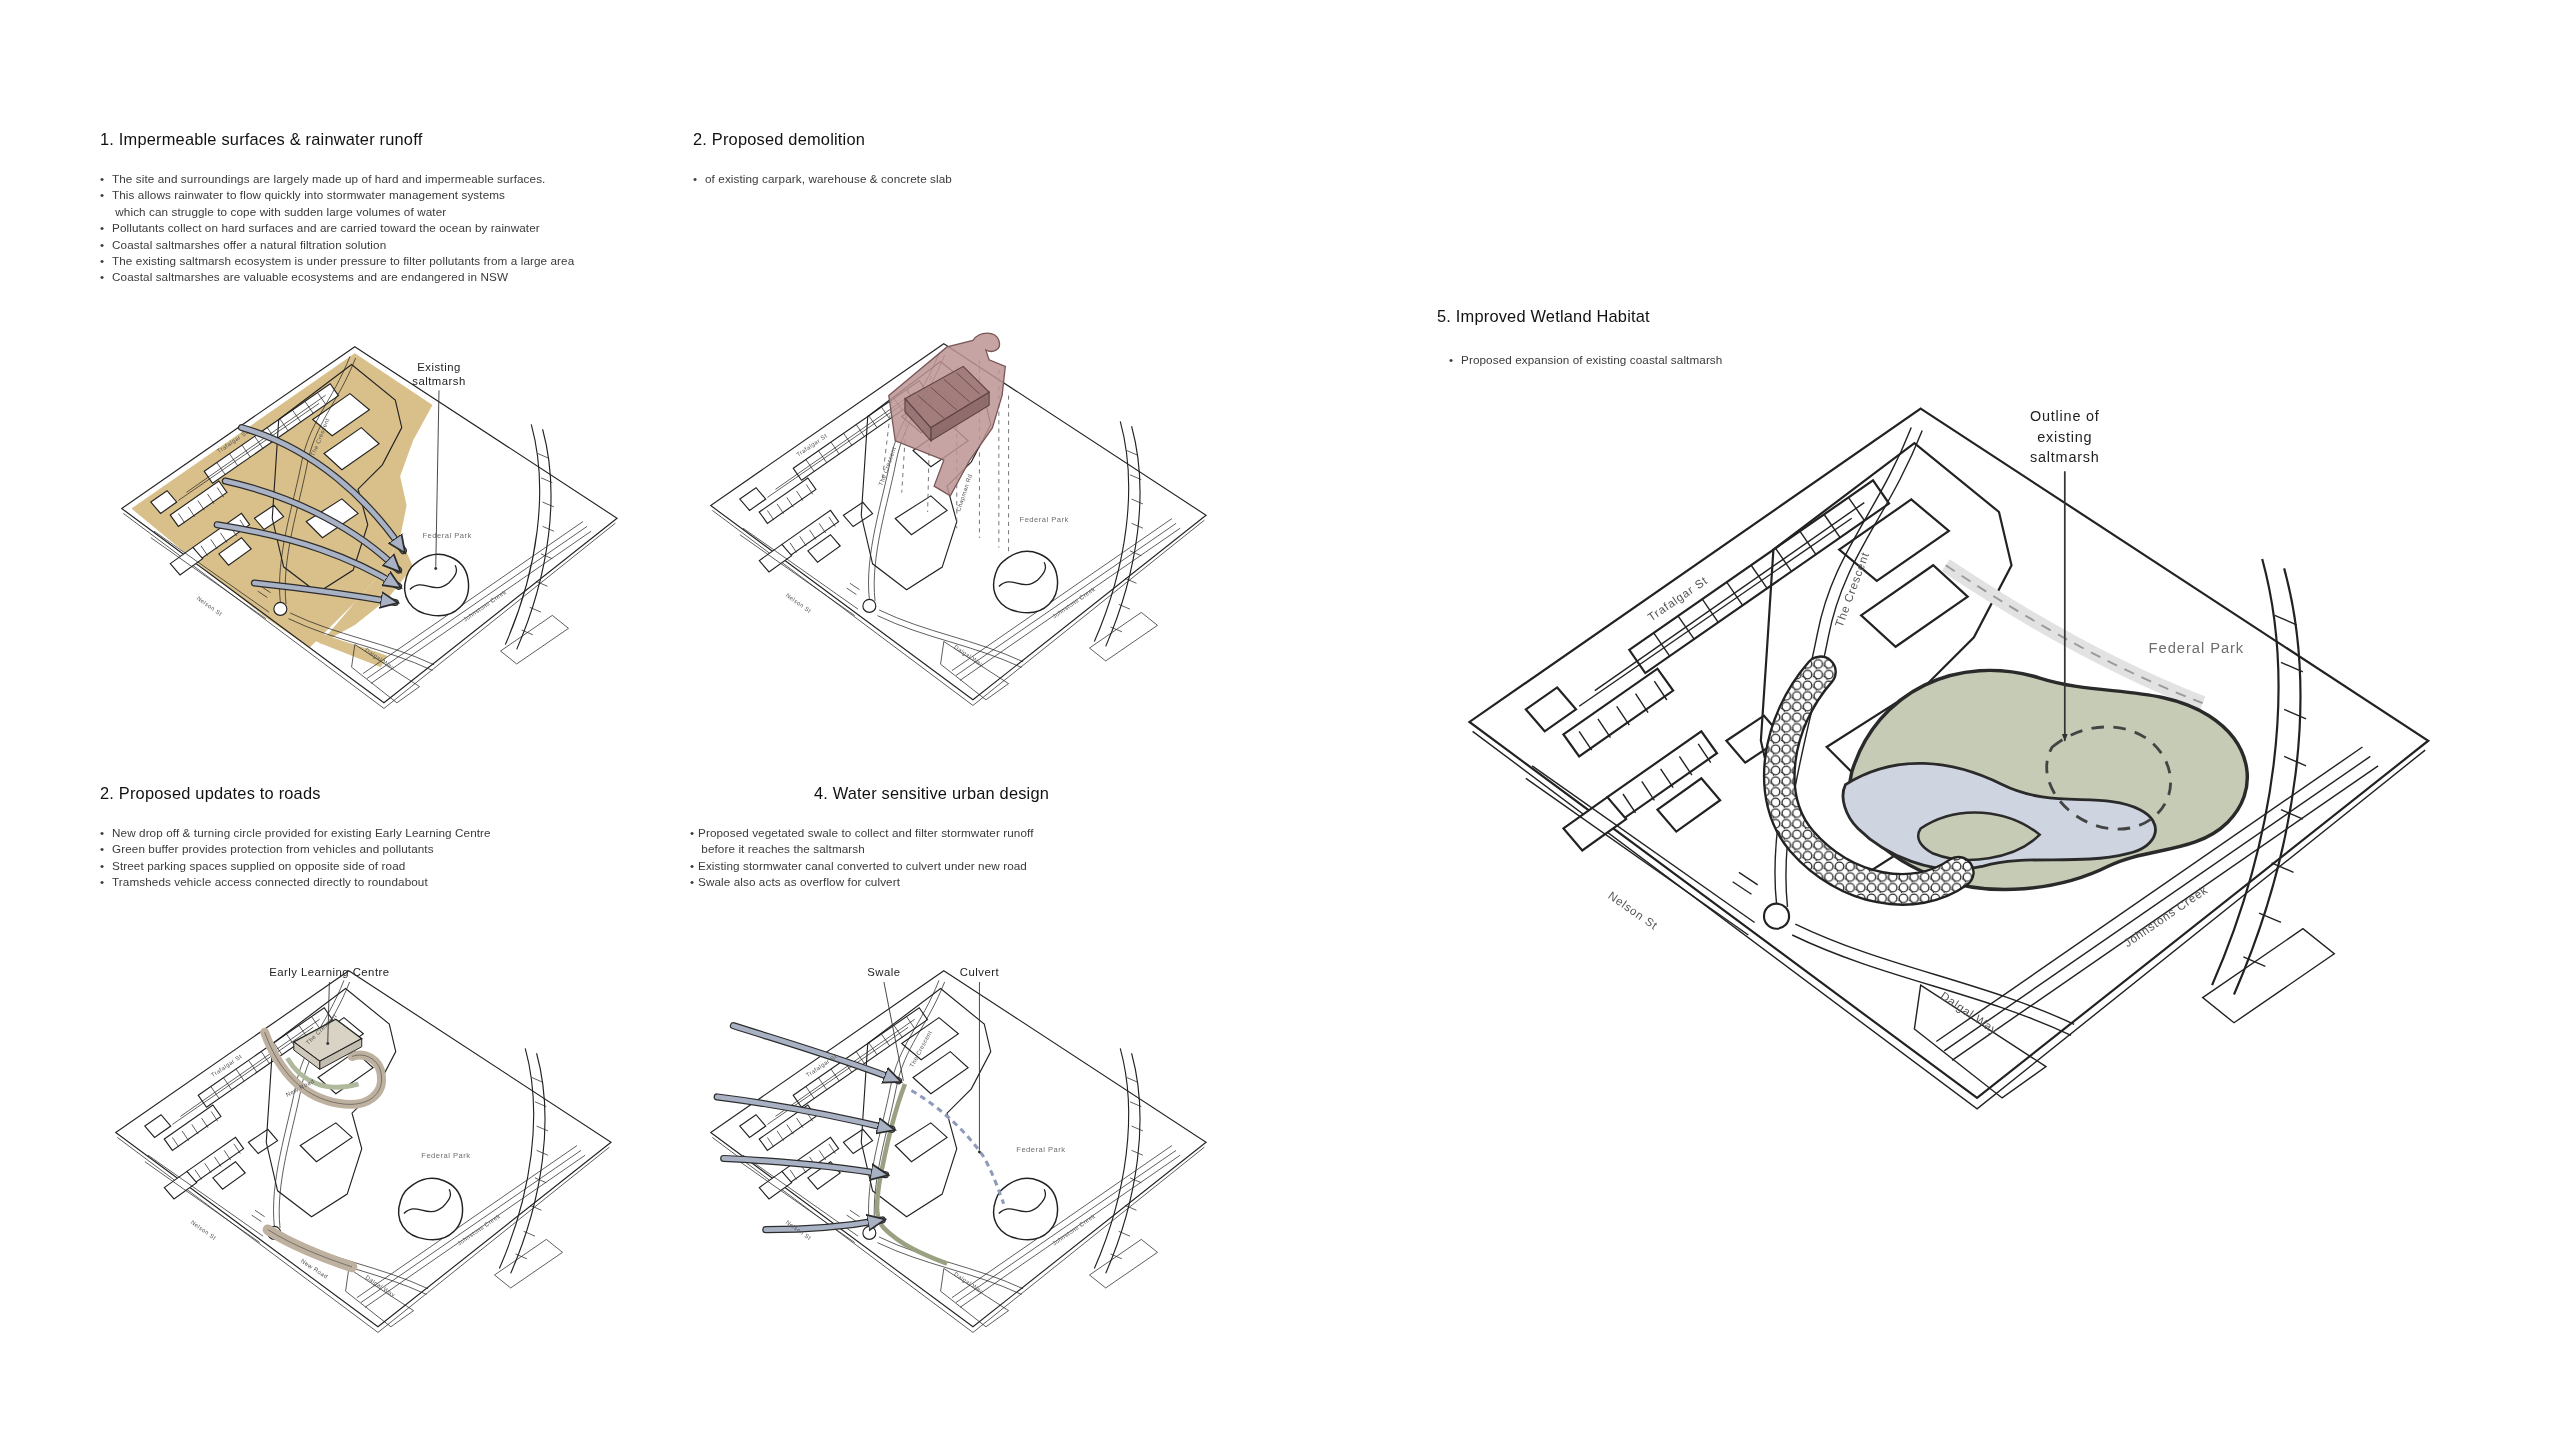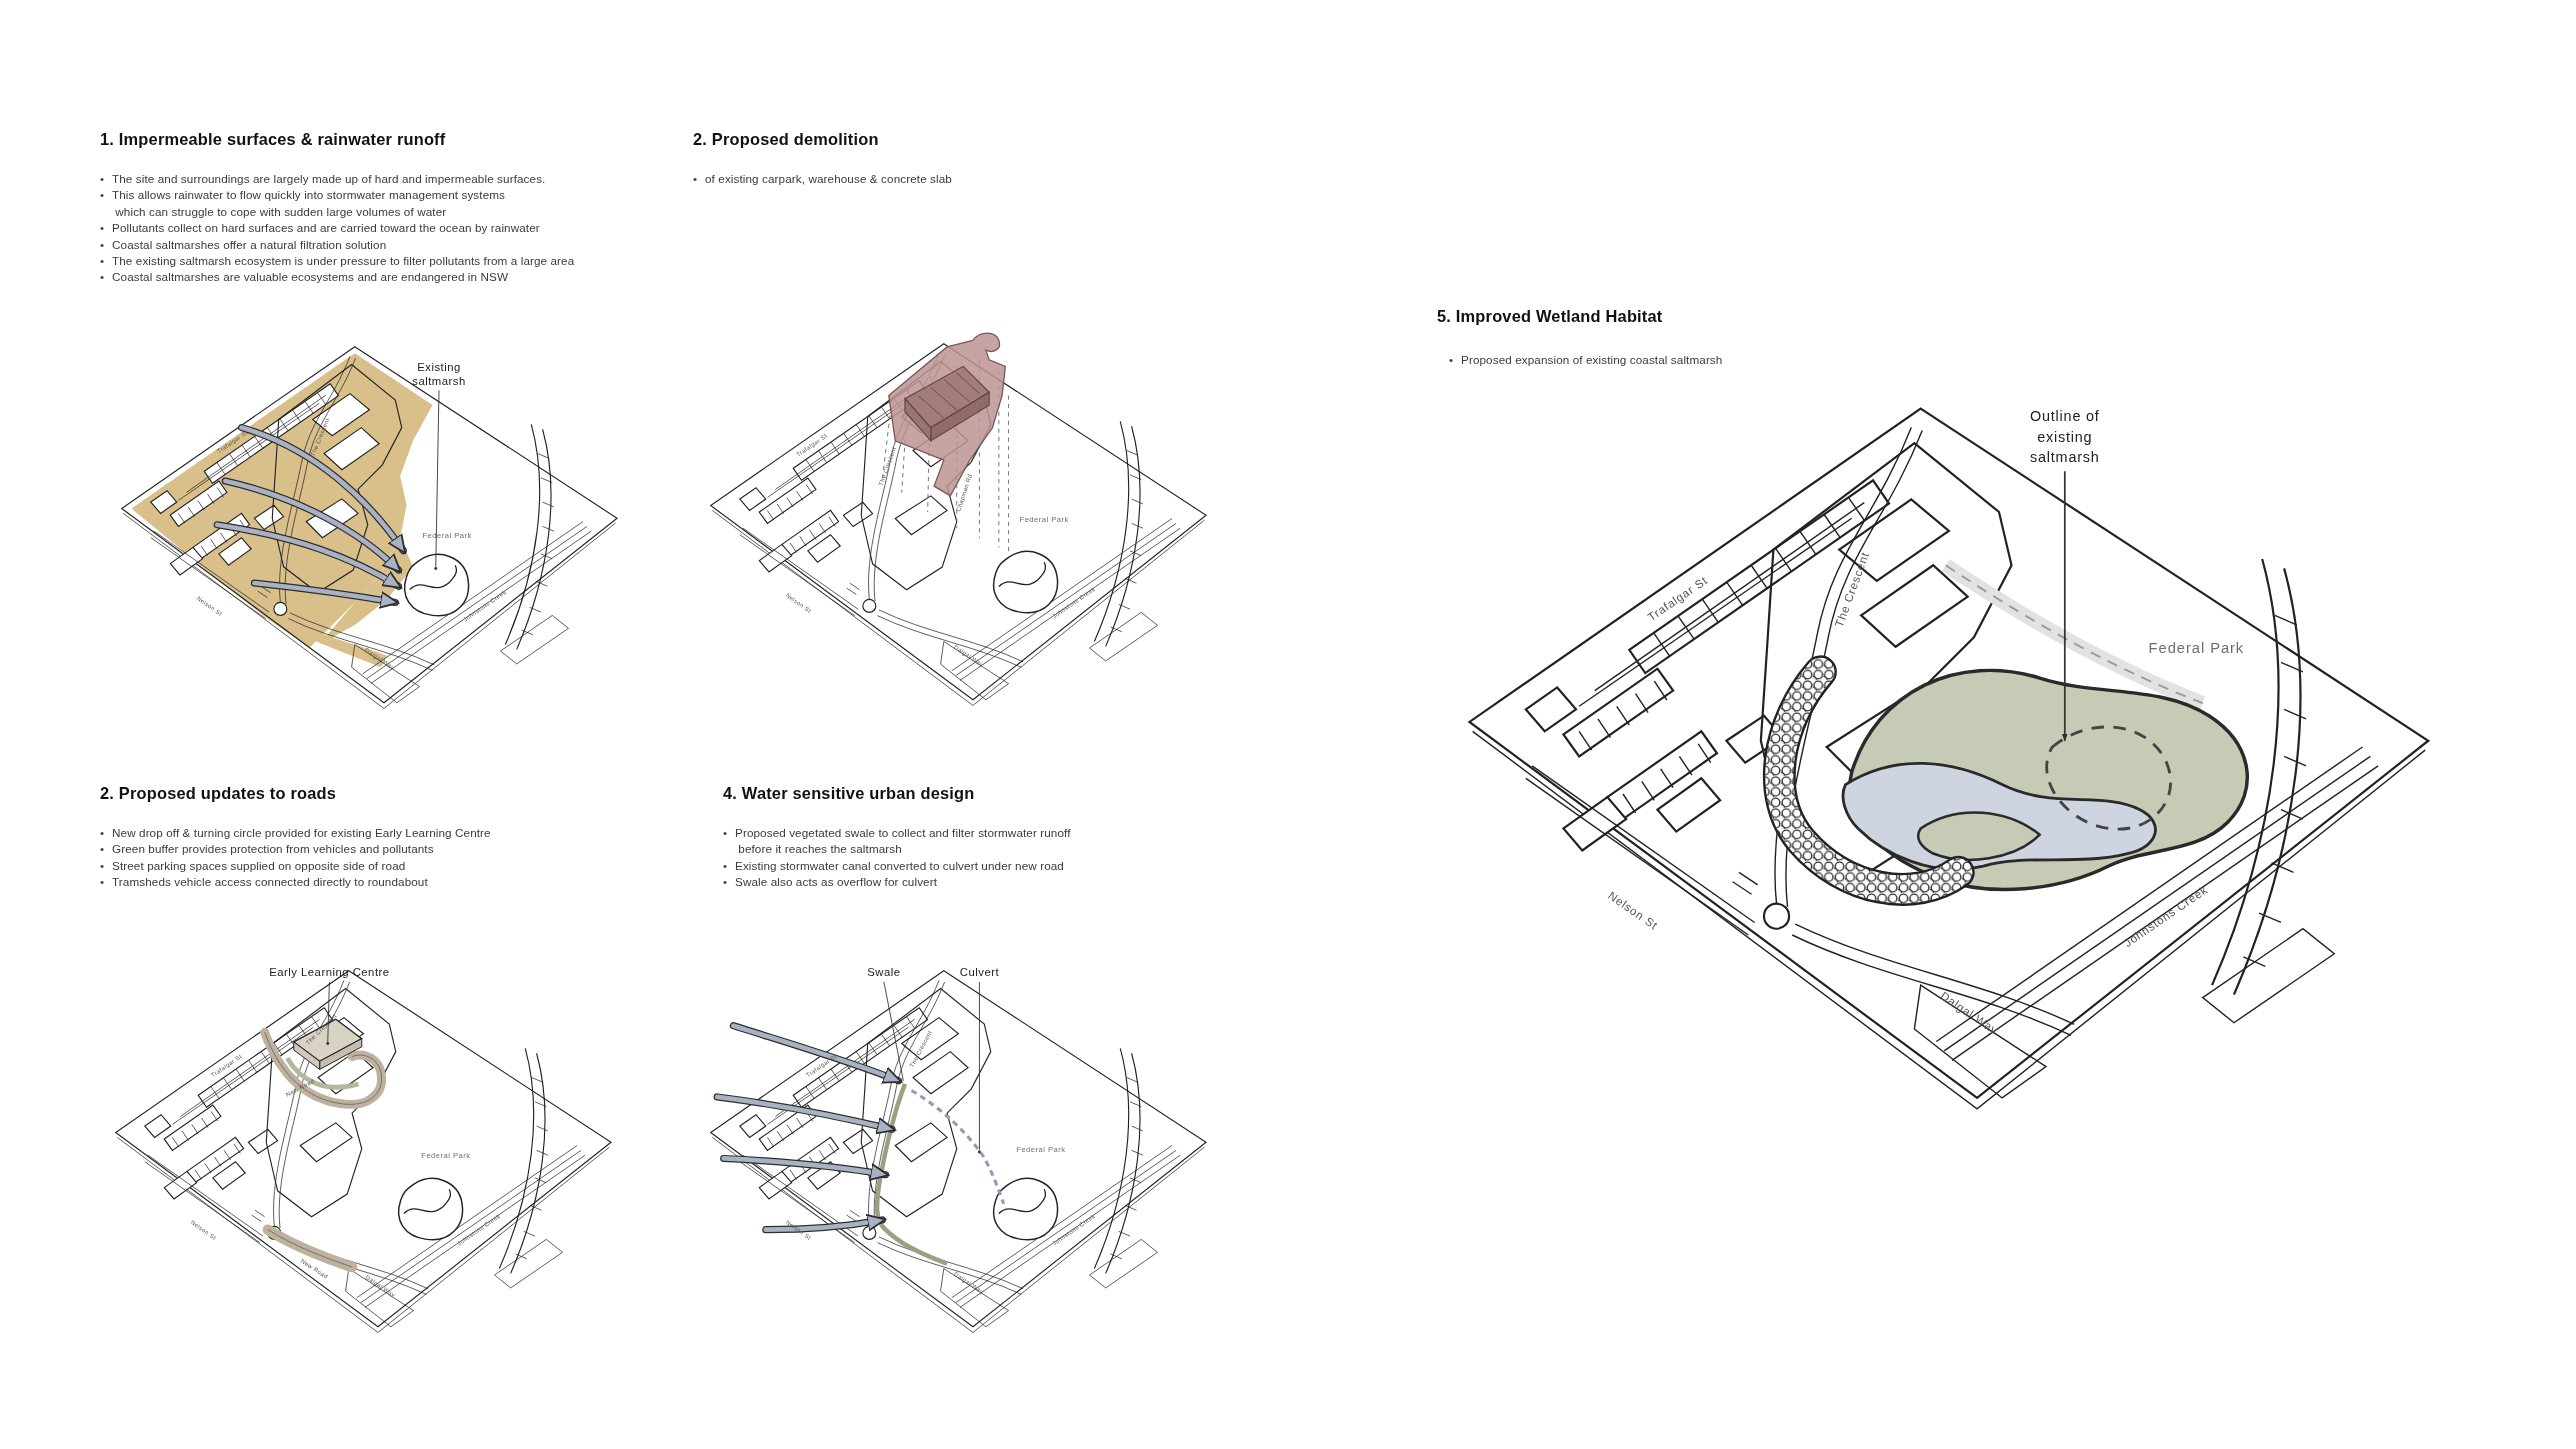--- a/index.html
+++ b/index.html
@@ -1,19 +1,19 @@
 <!DOCTYPE html>
 <html style="font-size:8.7px"><head>
 <meta charset="utf-8">
 <style>
   html,body{margin:0;padding:0;background:#ffffff;}
   body{width:2576px;height:1449px;position:relative;overflow:hidden;
        font-family:"Liberation Sans", sans-serif;color:#1c1c1c;}
   .section{position:absolute;}
-  .sec-title{font-size:16.4px;font-weight:700;letter-spacing:0.2px;color:#111;}
+  .sec-title{font-size:16.4px;font-weight:400;letter-spacing:0.2px;color:#111;}
   .bullets{margin-top:22px;}
   .bl{display:flex;font-size:11.7px;line-height:16.4px;color:#3a3a3a;letter-spacing:0.1px;}
   .dot{width:12px;flex:0 0 12px;color:#3a3a3a;}
   .dot::before{content:"\2022";}
   .bl.cont{padding-left:15.3px;}
   .figure{position:absolute;}
   .figure svg{width:100%;height:100%;display:block;}
   
   text{font-family:"Liberation Sans", sans-serif;}
   .street{font-size:3.7px;fill:#555;letter-spacing:.25px;}
@@ -297,21 +297,21 @@
     <text class="parklabel" text-anchor="middle" x="210" y="128">Federal Park</text>
     <text class="street" transform="translate(66,78) rotate(-34.5)">Trafalgar St</text>
     <text class="street" transform="translate(125,58) rotate(-45)">The Crescent</text>
     <text class="street" transform="translate(52,168) rotate(35)">Nelson St</text>
     <text class="street" transform="translate(160,202) rotate(34)">Dalgal Way</text>
     <text class="street" transform="translate(218,182) rotate(-34.5)">Johnstons Creek</text>
   </g>
 </svg>
 </div>
 
-<div class="section" style="left:723px;top:784px;width:491px;">
+<div class="section" style="left:686px;top:784px;width:491px;text-align:center;">
   <div class="sec-title">4. Water sensitive urban design</div>
   <div class="bullets">
     <div class="bl">
         <span class="dot"></span>
         <span>Proposed vegetated swale to collect and filter stormwater runoff</span>
       </div>
     <div class="bl cont">
         <span>before it reaches the saltmarsh</span>
       </div>
     <div class="bl">

